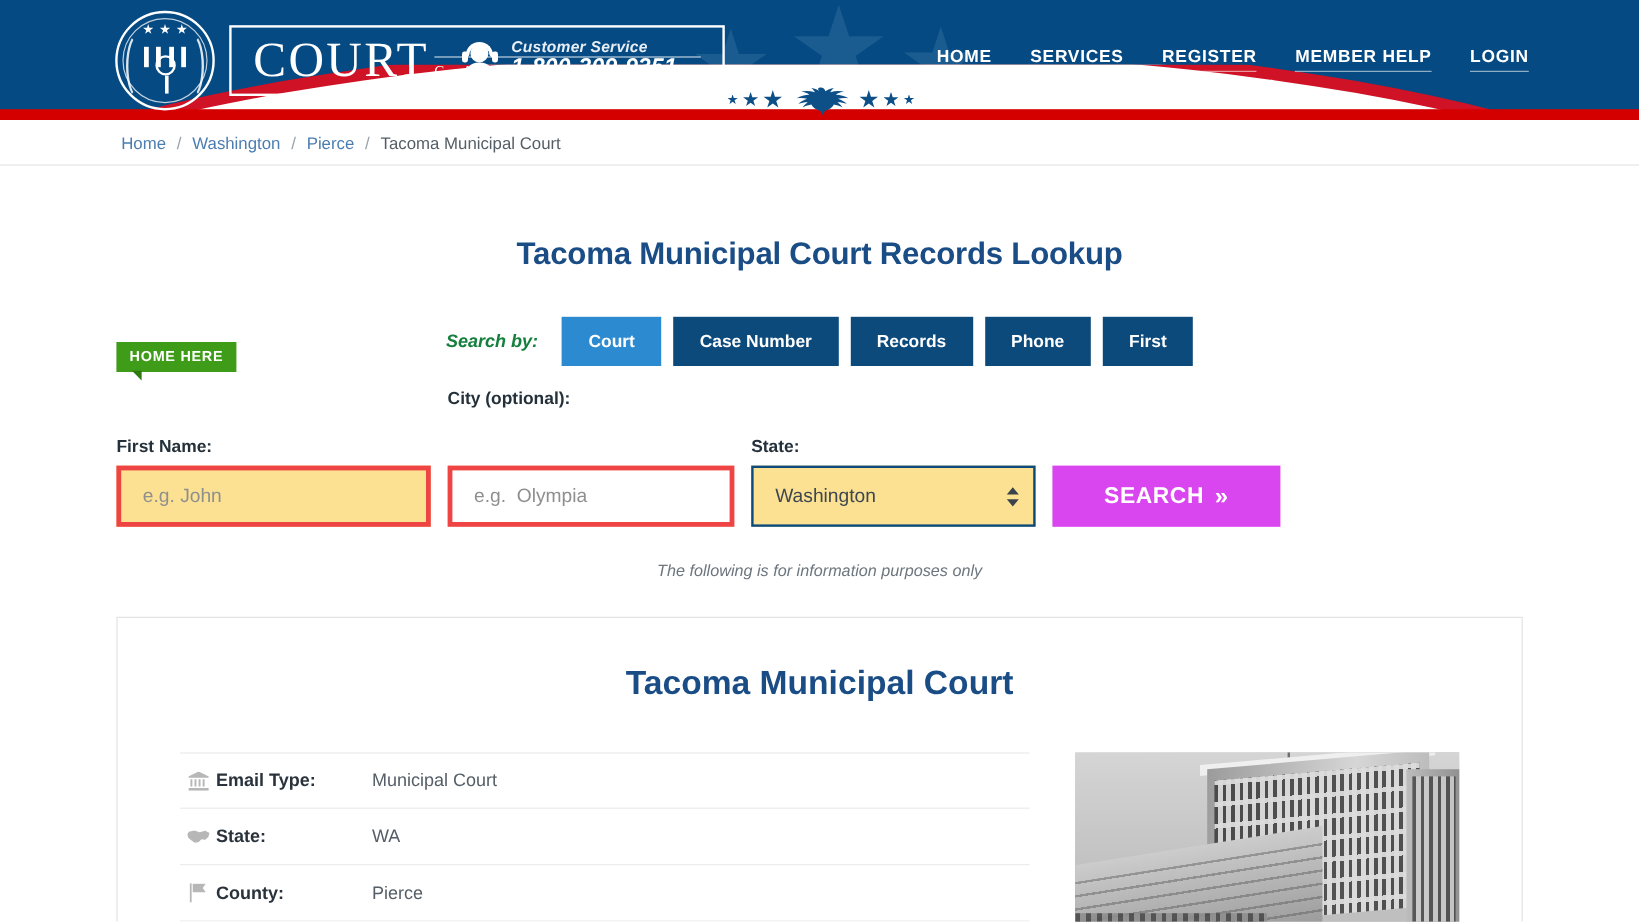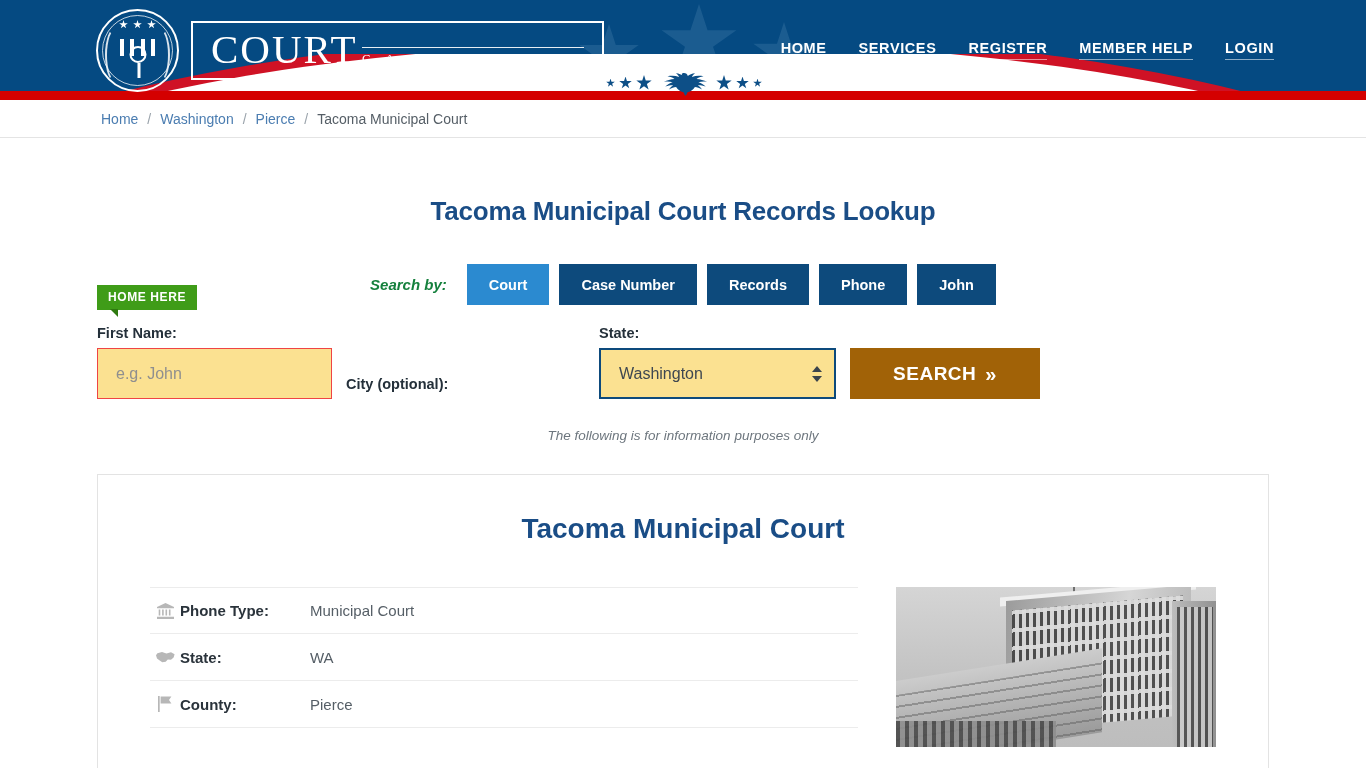--- a/index.html
+++ b/index.html
@@ -245,31 +245,31 @@
   }
   .tab-btn.active { background: #2b8ad0; }
 
   .form-row {
     position: relative;
     margin: 20px auto 0;
     width: 1172px;
     display: flex; align-items: flex-end; gap: 14px;
   }
   .fld { display: flex; flex-direction: column; }
-  .fld-first { width: 235px; }
+  .fld-first { width: 262px; }
   .fld-last  { width: 232px; }
   .fld-city  { width: 239px; gap: 40px; }
   .fld-state { width: 237px; }
   .fld-label {
     font-size: 14.5px; font-weight: bold; color: #24303a;
     margin-bottom: 7px;
   }
   .fld-input {
     height: 51px;
-    border: 1px solid #ef4444;
+    border: 4px solid #ef4444;
     font-size: 16px;
     padding: 0 18px;
     color: #555e66;
     background: #ffffff;
     font-family: "Liberation Sans", sans-serif;
     border-radius: 0;
   }
   .fld-input.highlight { background: #fbe191; }
   .fld-input::placeholder { color: #8f8f8f; }
 
@@ -294,21 +294,21 @@
   .sel-chev i {
     width: 0; height: 0;
     border-left: 5px solid transparent;
     border-right: 5px solid transparent;
   }
   .sel-chev i.up { border-bottom: 6px solid #3a434c; }
   .sel-chev i.dn { border-top: 6px solid #3a434c; }
 
   .search-btn {
     width: 190px; height: 51px;
-    background: #a16207; color: #ffffff;
+    background: #d946ef; color: #ffffff;
     border: none; cursor: pointer;
     font-size: 19px; font-weight: bold;
     letter-spacing: .5px;
     display: flex; align-items: center; justify-content: center; gap: 9px;
     font-family: "Liberation Sans", sans-serif;
   }
   .chev2 { font-size: 20px; line-height: 1; }
 
   .start-here {
     position: absolute;
@@ -469,20 +469,33 @@
         <span class="bldg-base"></span>
       </span>
       <span class="seal-mag"></span>
     </span>
     <span class="logo-text-box">
       <span class="logo-word">COURT</span>
       <span class="logo-sub">C A S E  F I N D E R</span>
     </span>
   </a>
 
+  <div class="cs-block">
+    <span class="cs-icon">
+      <span class="cs-band"></span>
+      <span class="cs-ear-l"></span>
+      <span class="cs-ear-r"></span>
+      <span class="cs-head"></span>
+      <span class="cs-body"></span>
+    </span>
+    <span>
+      <span class="cs-label" style="display:block">Customer Service</span>
+      <span class="cs-phone" style="display:block">1-800-309-9351</span>
+    </span>
+  </div>
 
   <nav class="main-nav">
     <a class="nav-link">HOME</a>
     <a class="nav-link">SERVICES</a>
     <a class="nav-link">REGISTER</a>
     <a class="nav-link">MEMBER HELP</a>
     <a class="nav-link">LOGIN</a>
   </nav>
 
   <div class="swoosh-wrap">
@@ -516,35 +529,36 @@
 </div>
 
 <h1 class="page-title">Tacoma Municipal Court Records Lookup</h1>
 
 <div class="tabs-row">
   <span class="search-by-label">Search by:</span>
   <button class="tab-btn active">Court</button>
   <button class="tab-btn">Case Number</button>
   <button class="tab-btn">Records</button>
   <button class="tab-btn">Phone</button>
-  <button class="tab-btn">John</button>
+  <button class="tab-btn">First</button>
 </div>
 
 <div class="form-row">
 
   <span class="start-here">HOME HERE</span>
 
   <div class="fld fld-first">
     <label class="fld-label">First Name:</label>
     <input class="fld-input highlight" type="text" placeholder="e.g. John" style="">
   </div>
 
 
   <div class="fld fld-city">
     <label class="fld-label">City (optional):</label>
+    <input class="fld-input" type="text" placeholder="e.g.  Olympia" style="">
   </div>
 
   <div class="fld fld-state">
     <label class="fld-label">State:</label>
     <div class="select-wrap">
       <select>
         <option>Washington</option>
       </select>
       <span class="sel-chev">
         <i class="up"></i>
@@ -566,21 +580,21 @@
 
   <div class="card-body">
     <div class="detail-col">
 
       <div class="detail-row">
         <span class="d-icon">
           <svg width="17" height="16" viewBox="0 0 17 16" fill="currentColor">
             <path d="M8.5 0 0 4v1.2h17V4zM1.7 6.4v6.1h1.6V6.4zm3.4 0v6.1h1.6V6.4zm3.4 0v6.1h1.6V6.4zm3.4 0v6.1h1.6V6.4zM0 13.7V16h17v-2.3z"></path>
           </svg>
         </span>
-        <span class="d-label">Phone Type:</span>
+        <span class="d-label">Email Type:</span>
         <span class="d-value">Municipal Court</span>
       </div>
 
       <div class="detail-row">
         <span class="d-icon">
           <svg width="19" height="13" viewBox="0 0 19 13" fill="currentColor">
             <path d="M1.4 2.2 6 1l4.4 1.6L15 1.3l3.6 1.9-1 3.4-2.6 2.1-3.2-.3-2.1 2.3-3.4.6-2.6-1.9L1 7.4 0 4.3z"></path>
           </svg>
         </span>
         <span class="d-label">State:</span>

